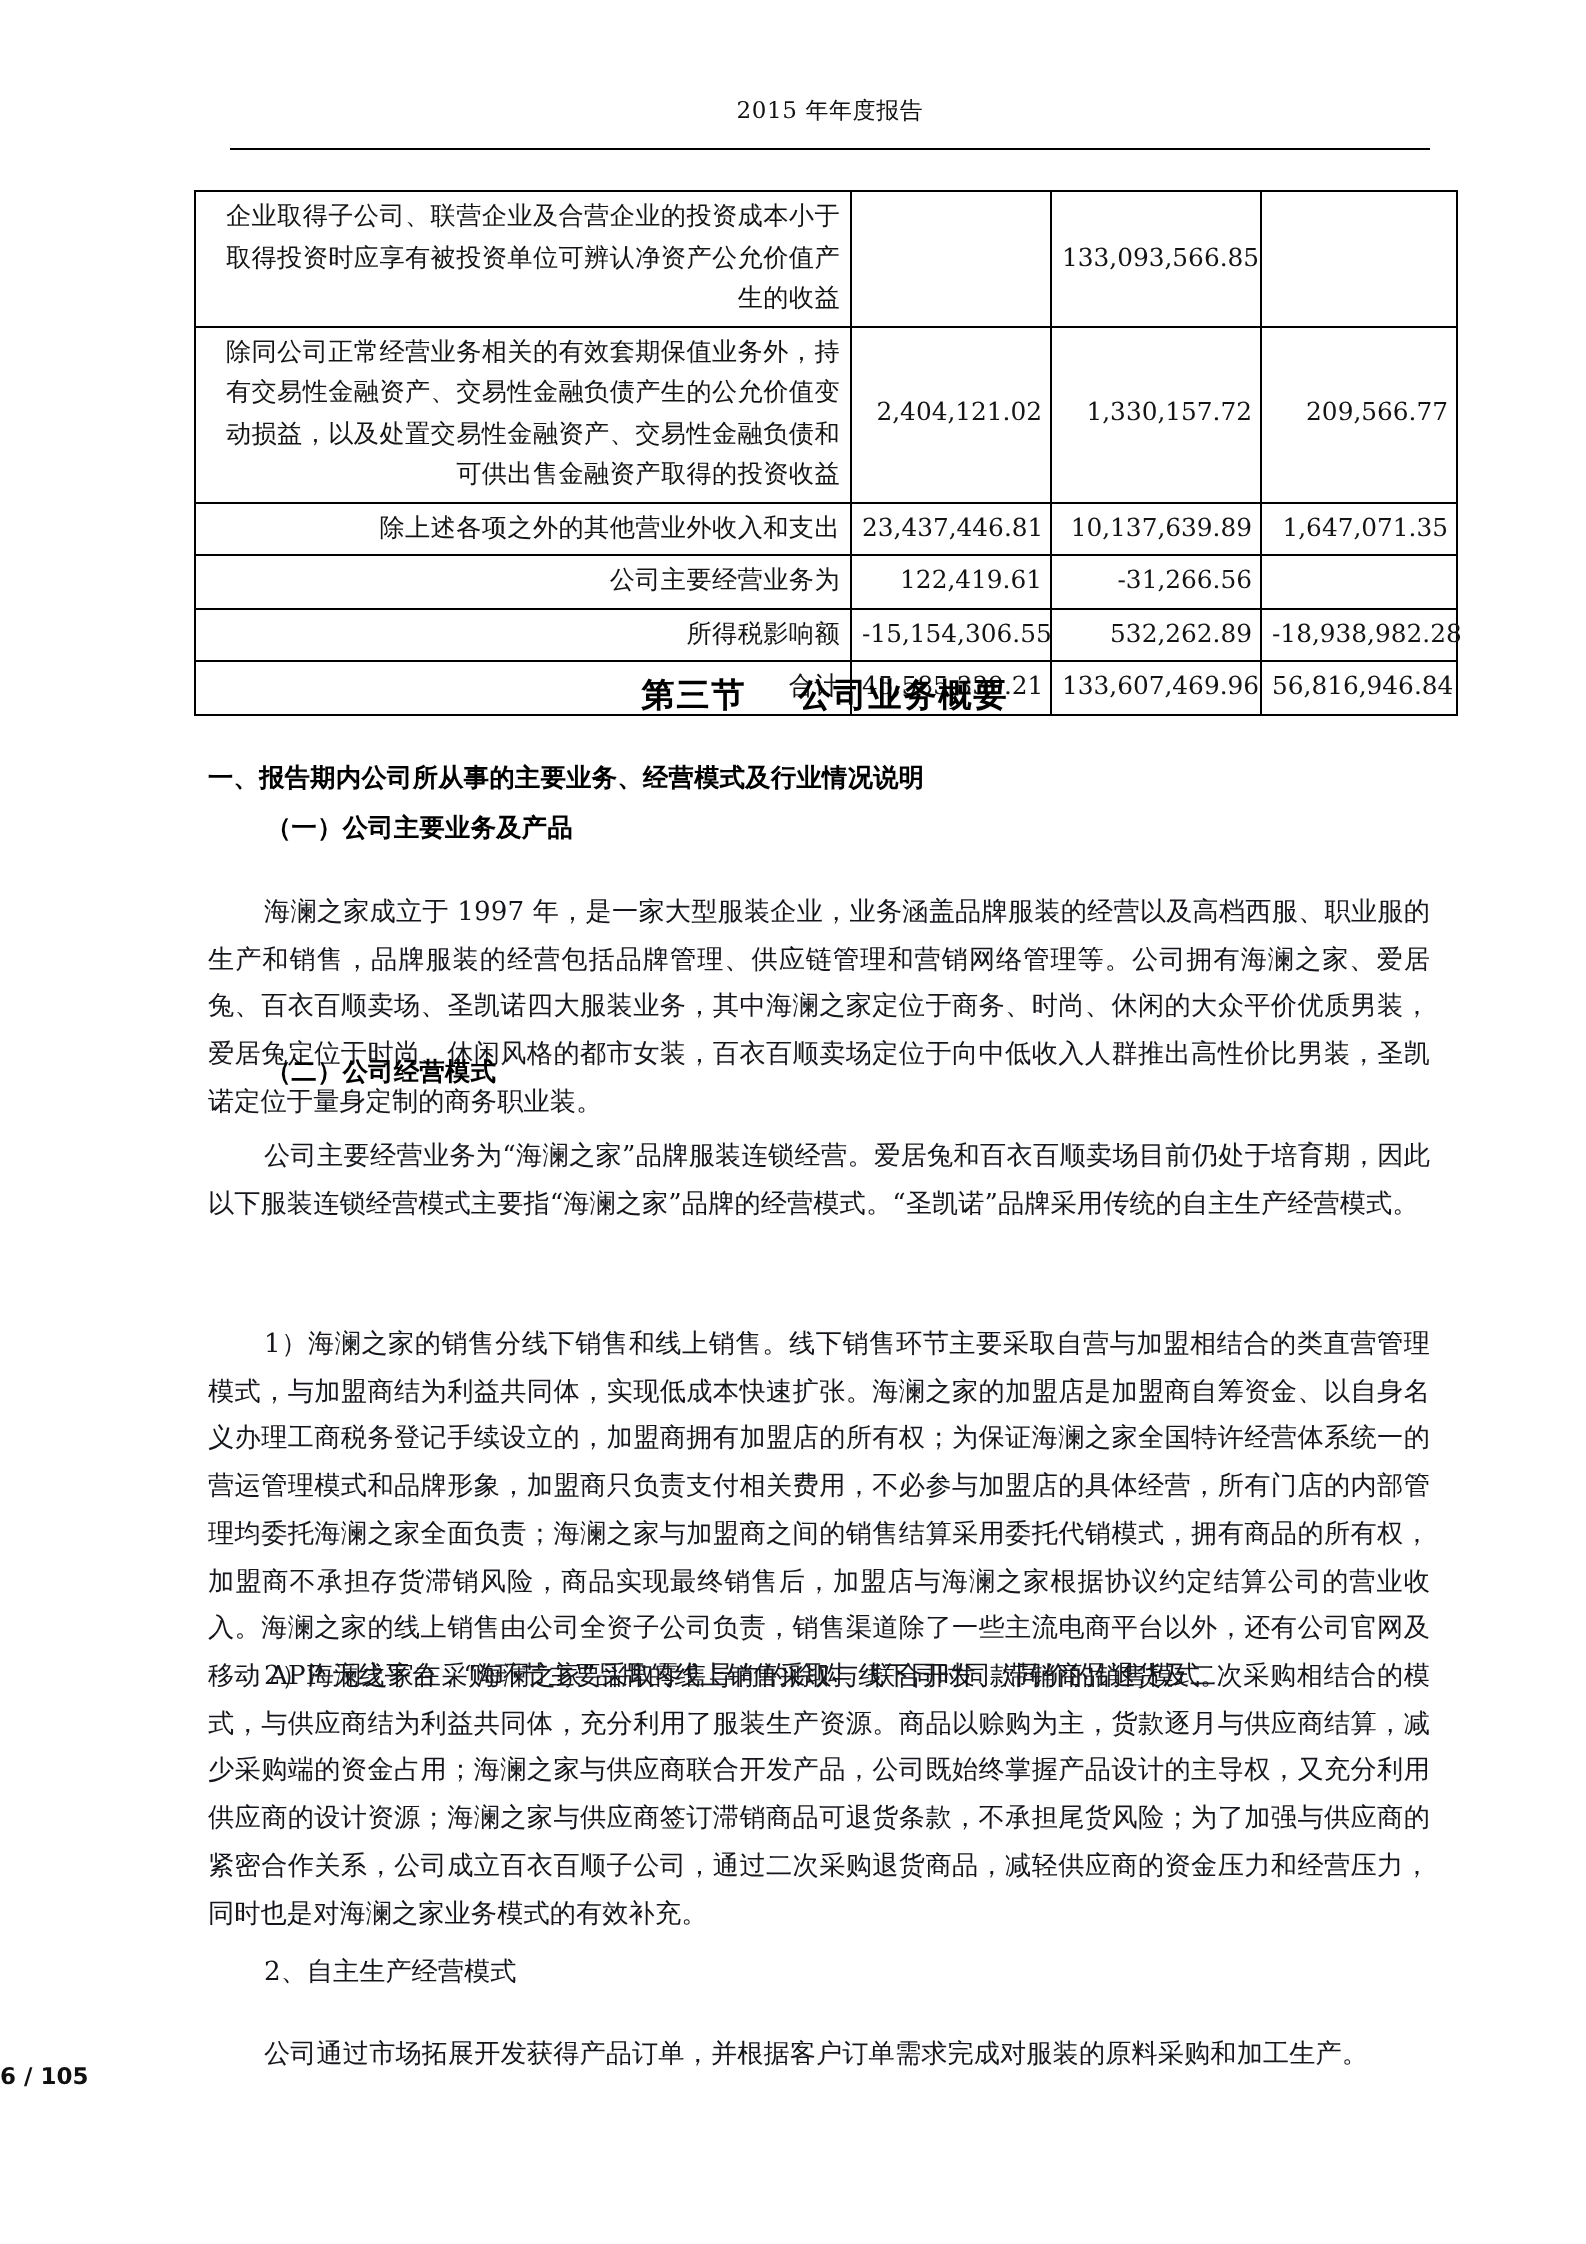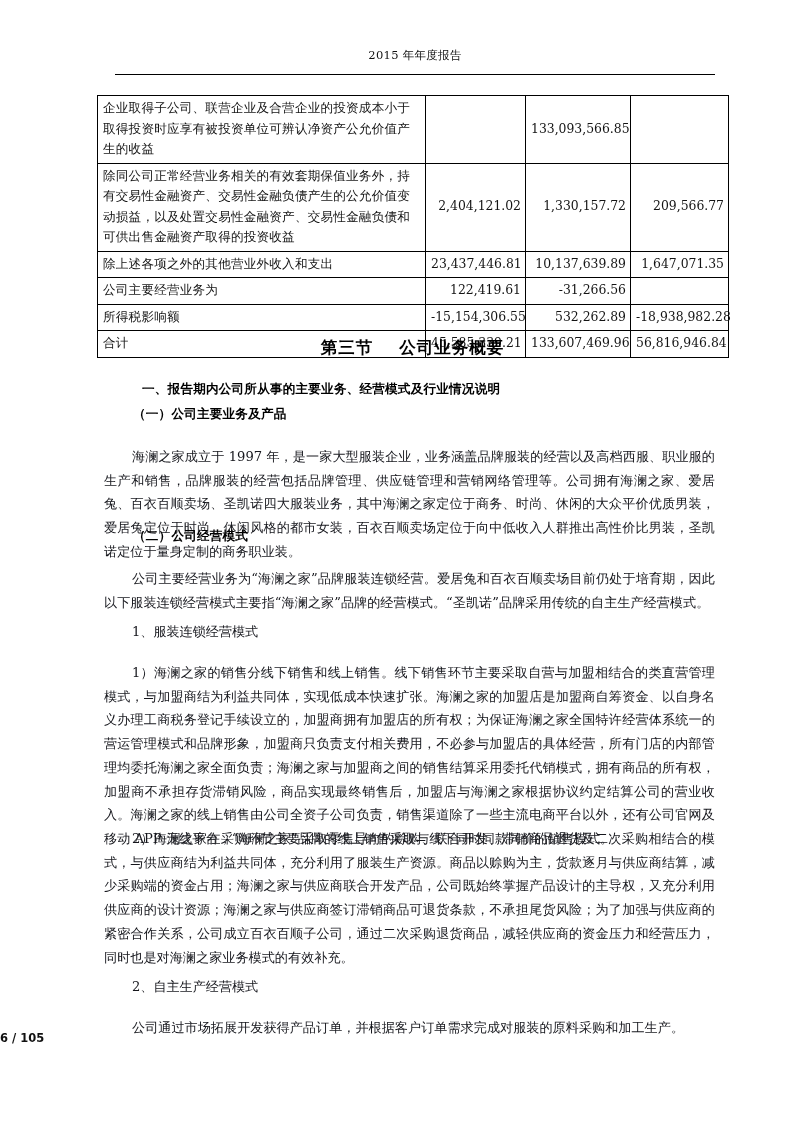--- a/index.html
+++ b/index.html
@@ -53,21 +53,21 @@
     font-size: 12.6px;
     line-height: 20.5px;
   }
   .fin-table td {
     border: 1px solid #000;
     padding: 2px 5px 3px 5px;
     vertical-align: middle;
     color: #141414;
   }
   .fin-table td.label {
-    text-align: left;
+    text-align: right;
     letter-spacing: 0.2px;
   }
   .fin-table td.label.center {
   }
   .fin-table td.num {
     text-align: right;
     font-size: 12.4px;
     white-space: nowrap;
     padding-right: 4px;
   }
@@ -93,21 +93,20 @@
 
   .h1-bold {
     position: absolute;
     left: 104px;
     top: 381px;
     font-family: "DejaVu Sans", "Liberation Sans", sans-serif;
     font-weight: bold;
     font-size: 12.6px;
     letter-spacing: 0.2px;
     color: #000;
-    margin-left: 38px;
   }
   .h2-bold {
     position: absolute;
     left: 133px;
     font-family: "DejaVu Sans", "Liberation Sans", sans-serif;
     font-weight: bold;
     font-size: 12.6px;
     letter-spacing: 0.2px;
     color: #000;
   }
@@ -220,21 +219,20 @@
   </div>
 
   <div class="h1-bold">一、报告期内公司所从事的主要业务、经营模式及行业情况说明</div>
 
   <div class="h2-bold h2-a">（一）公司主要业务及产品</div>
   <div class="para p-intro">海澜之家成立于 1997 年，是一家大型服装企业，业务涵盖品牌服装的经营以及高档西服、职业服的生产和销售，品牌服装的经营包括品牌管理、供应链管理和营销网络管理等。公司拥有海澜之家、爱居兔、百衣百顺卖场、圣凯诺四大服装业务，其中海澜之家定位于商务、时尚、休闲的大众平价优质男装，爱居兔定位于时尚、休闲风格的都市女装，百衣百顺卖场定位于向中低收入人群推出高性价比男装，圣凯诺定位于量身定制的商务职业装。</div>
 
   <div class="h2-bold h2-b">（二）公司经营模式</div>
   <div class="para p-model">公司主要经营业务为“海澜之家”品牌服装连锁经营。爱居兔和百衣百顺卖场目前仍处于培育期，因此以下服装连锁经营模式主要指“海澜之家”品牌的经营模式。“圣凯诺”品牌采用传统的自主生产经营模式。</div>
 
-  <div class="sub-line l-chain">1、服装连锁经营模式</div>
   <div class="para p-one">1）海澜之家的销售分线下销售和线上销售。线下销售环节主要采取自营与加盟相结合的类直营管理模式，与加盟商结为利益共同体，实现低成本快速扩张。海澜之家的加盟店是加盟商自筹资金、以自身名义办理工商税务登记手续设立的，加盟商拥有加盟店的所有权；为保证海澜之家全国特许经营体系统一的营运管理模式和品牌形象，加盟商只负责支付相关费用，不必参与加盟店的具体经营，所有门店的内部管理均委托海澜之家全面负责；海澜之家与加盟商之间的销售结算采用委托代销模式，拥有商品的所有权，加盟商不承担存货滞销风险，商品实现最终销售后，加盟店与海澜之家根据协议约定结算公司的营业收入。海澜之家的线上销售由公司全资子公司负责，销售渠道除了一些主流电商平台以外，还有公司官网及移动 APP 无线平台，“海澜之家”品牌的线上销售采取与线下同时同款同价的销售模式。</div>
   <div class="para p-two">2）海澜之家在采购环节主要采取零售导向的赊购、联合开发、滞销商品退货及二次采购相结合的模式，与供应商结为利益共同体，充分利用了服装生产资源。商品以赊购为主，货款逐月与供应商结算，减少采购端的资金占用；海澜之家与供应商联合开发产品，公司既始终掌握产品设计的主导权，又充分利用供应商的设计资源；海澜之家与供应商签订滞销商品可退货条款，不承担尾货风险；为了加强与供应商的紧密合作关系，公司成立百衣百顺子公司，通过二次采购退货商品，减轻供应商的资金压力和经营压力，同时也是对海澜之家业务模式的有效补充。</div>
 
   <div class="sub-line l-self">2、自主生产经营模式</div>
   <div class="para p-self">公司通过市场拓展开发获得产品订单，并根据客户订单需求完成对服装的原料采购和加工生产。</div>
 
   <div class="page-number">6 / 105</div>
 
 </div>
 

